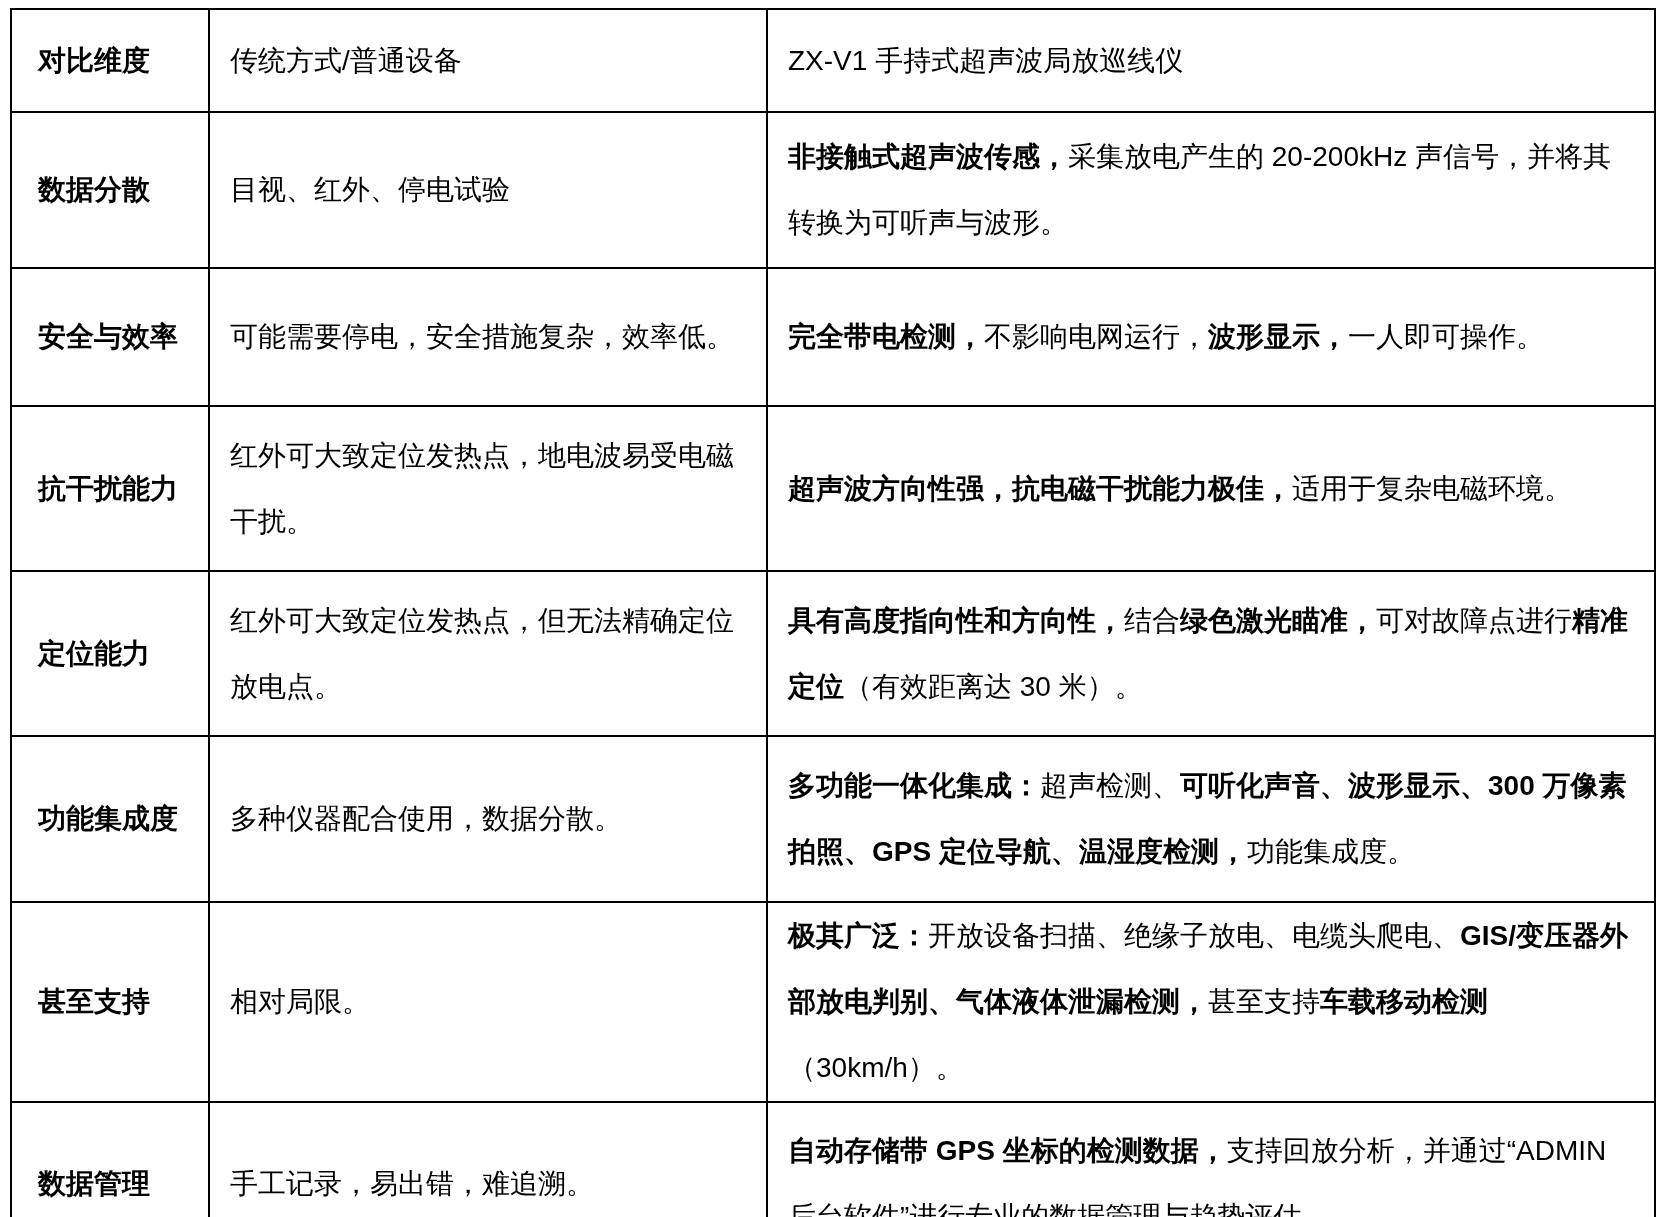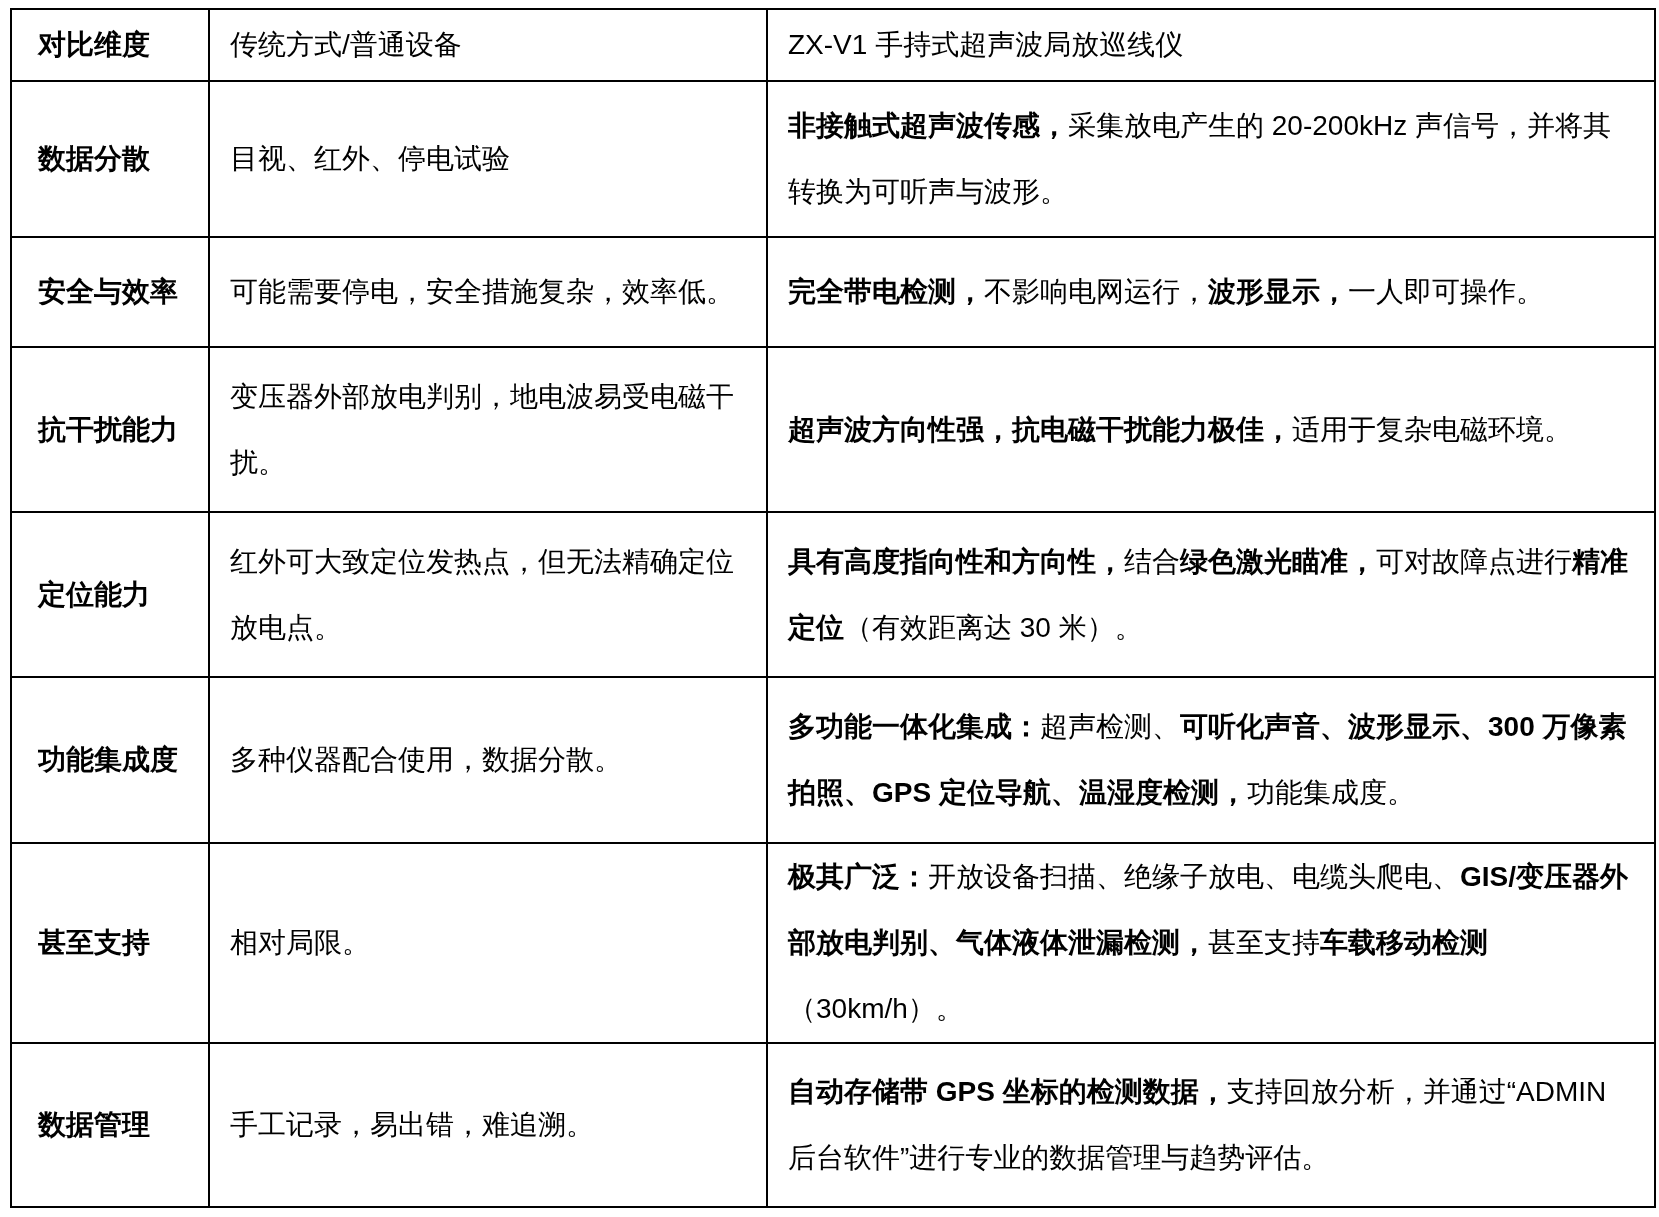--- a/index.html
+++ b/index.html
@@ -39,23 +39,23 @@
     padding-left: 26px;
     font-weight: 700;
   }
   table.cmp thead th {
     font-weight: 400;
   }
   table.cmp td {
     font-weight: 400;
   }
   
-  tr.hrow   { height: 72px;  }
+  tr.hrow   { height: 103px;  }
   tr.r0     { height: 156px; }
-  tr.r1     { height: 110px; }
+  tr.r1     { height: 138px; }
   tr.r2     { height: 165px; }
   tr.r3     { height: 165px; }
   tr.r4     { height: 166px; }
   tr.r5     { height: 164px; }
   tr.r6     { height: 164px; }
   .seg-b { font-weight: 700; }
   .seg-n { font-weight: 400; }
 </style>
 </head>
 <body>
@@ -80,21 +80,21 @@
         <td>目视、红外、停电试验</td>
         <td><span class="seg-b">非接触式超声波传感，</span><span class="seg-n">采集放电产生的 20-200kHz 声信号，并将其转换为可听声与波形。</span></td>
       </tr>
       <tr class="r1">
         <th class="dim">安全与效率</th>
         <td>可能需要停电，安全措施复杂，效率低。</td>
         <td><span class="seg-b">完全带电检测，</span><span class="seg-n">不影响电网运行，</span><span class="seg-b">波形显示，</span><span class="seg-n">一人即可操作。</span></td>
       </tr>
       <tr class="r2">
         <th class="dim">抗干扰能力</th>
-        <td>变压器外部放电判别，地电波易受电磁干扰。</td>
+        <td>红外可大致定位发热点，地电波易受电磁干扰。</td>
         <td><span class="seg-b">超声波方向性强，抗电磁干扰能力极佳，</span><span class="seg-n">适用于复杂电磁环境。</span></td>
       </tr>
       <tr class="r3">
         <th class="dim">定位能力</th>
         <td>红外可大致定位发热点，但无法精确定位放电点。</td>
         <td><span class="seg-b">具有高度指向性和方向性，</span><span class="seg-n">结合</span><span class="seg-b">绿色激光瞄准，</span><span class="seg-n">可对故障点进行</span><span class="seg-b">精准定位</span><span class="seg-n">（有效距离达 30 米）。</span></td>
       </tr>
       <tr class="r4">
         <th class="dim">功能集成度</th>
         <td>多种仪器配合使用，数据分散。</td>

